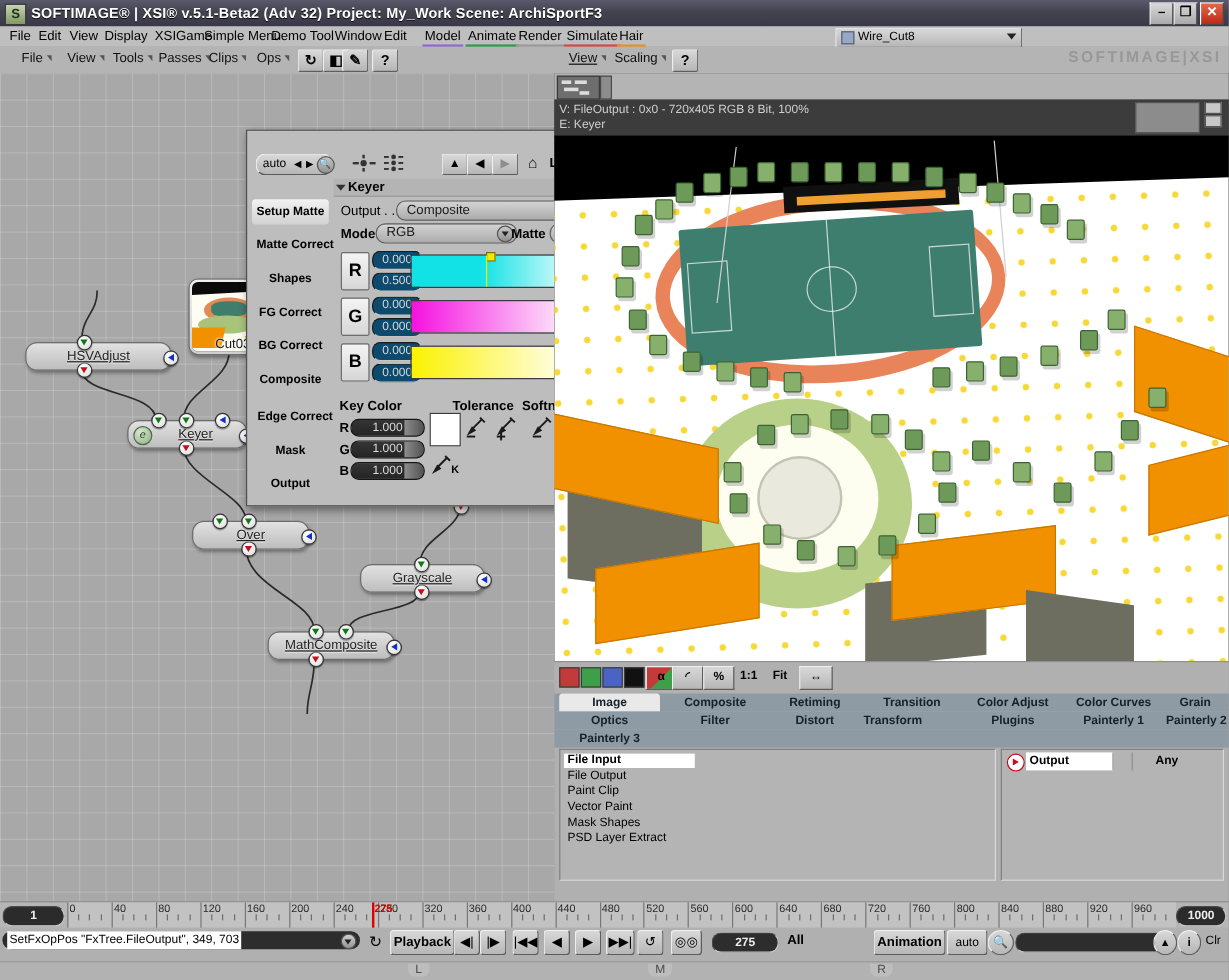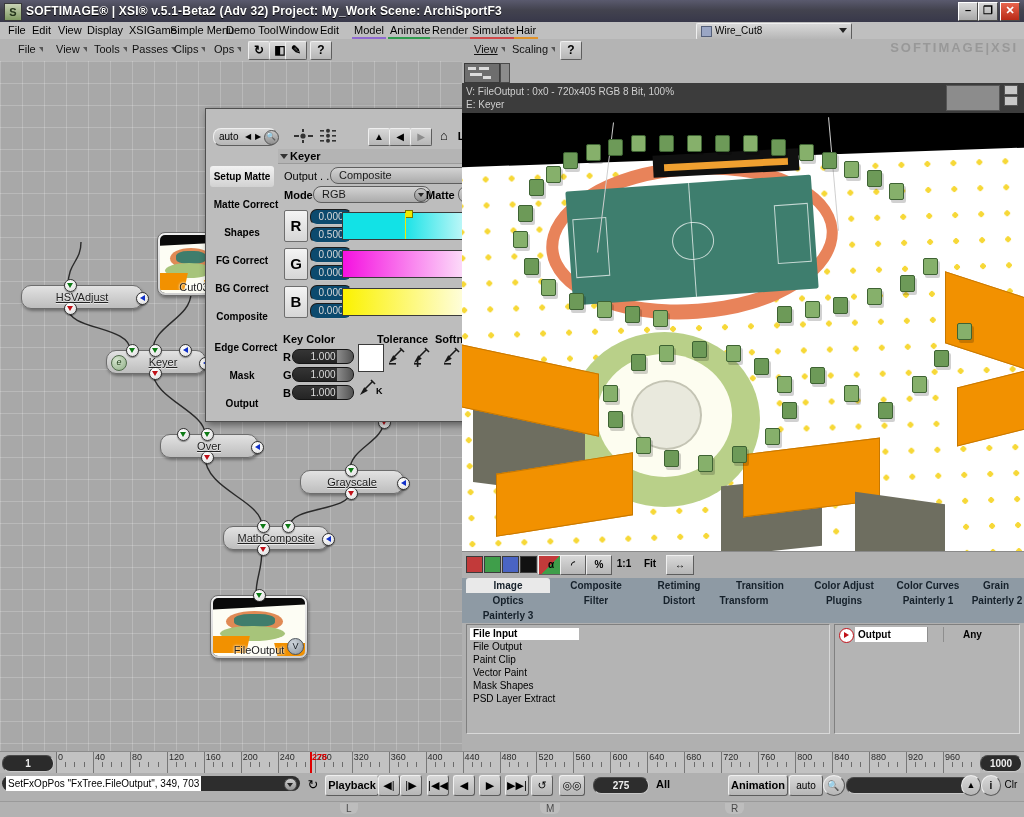--- a/index.html
+++ b/index.html
@@ -358,33 +358,20 @@
     <div class="port out abs" style="left:378px;top:355px;"></div>
 
     <div class="node" style="left:223px;top:465px;width:104px;">
       <span class="nodelabel">MathComposite</span>
       <div class="port in" style="left:33px;top:-7px;"></div>
       <div class="port in" style="left:58px;top:-7px;"></div>
       <div class="port out" style="left:33px;bottom:-7px;"></div>
       <div class="port side" style="right:-7px;top:6px;"></div>
     </div>
 
-    <div class="node img" style="left:210px;top:534px;width:92px;height:58px;">
-      <div class="thumb" style="width:100%;height:100%;">
-        <div class="grnd"></div>
-          <div class="track"></div>
-          <div class="pitch"></div>
-        <div class="green1"></div>
-          <div class="orange1"></div>
-          <div class="orange2"></div>
-      </div>
-      <div class="imglabel">FileOutput</div>
-      <div class="vbadge">V</div>
-      <div class="port in" style="left:42px;top:-7px;"></div>
-    </div>
   </div>
 
   <div class="abs" id="keyer">
 
     <div id="keyer-tools">
       <div class="ktool btn3d" style="left:4px;width:62px;border-radius:8px;">
         <span class="abs" style="left:5px;top:0;font-size:10px">auto</span>
         <span class="abs" style="left:31px;top:0;font-size:8px">◀</span>
         <span class="abs" style="left:41px;top:0;font-size:8px">▶</span>
         <span class="abs" style="left:50px;top:1px;width:13px;height:13px;border-radius:50%;background:linear-gradient(#c8c8c8,#909090);border:1px solid #555;font-size:8px;line-height:12px;text-align:center">🔍</span>

